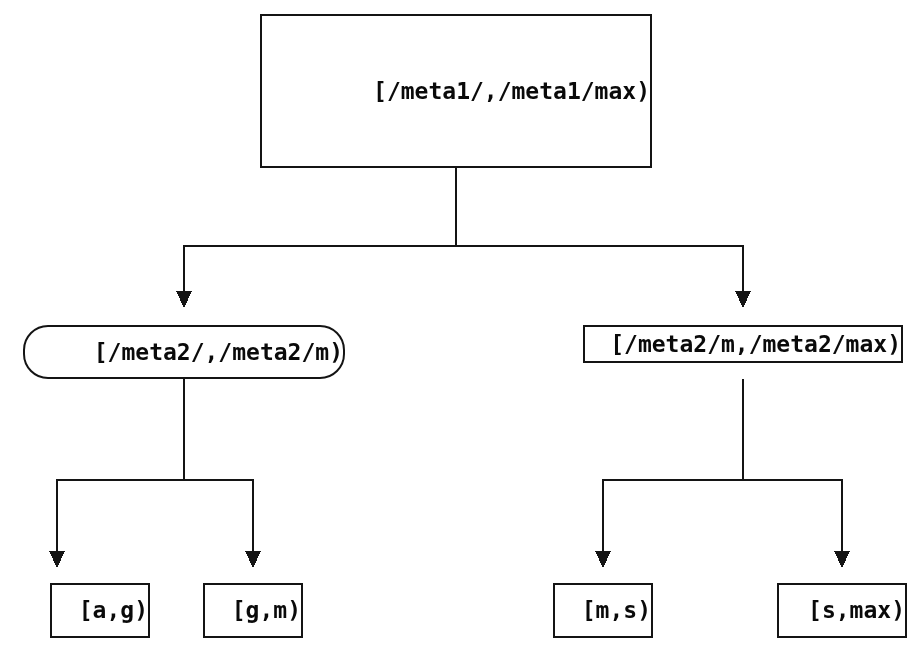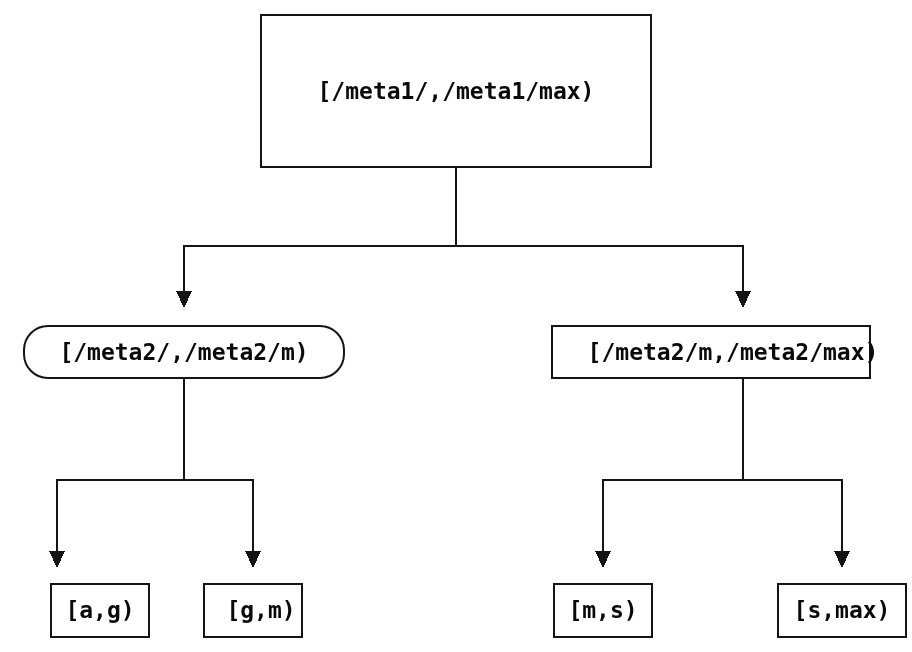--- a/index.html
+++ b/index.html
@@ -31,33 +31,33 @@
     fill: #141414;
     stroke: none;
   }
   .node {
     position: absolute;
     box-sizing: border-box;
     border: 2px solid #141414;
     background: #ffffff;
     display: flex;
     align-items: center;
-    justify-content: center;
+    justify-content: flex-end;
   }
   .node .label {
     font-family: "DejaVu Sans Mono", monospace;
     font-weight: bold;
     font-size: 23px;
     color: #0a0a0a;
     white-space: pre;
     line-height: 1;
   }
   .node-root      { left: 260px; top: 14px;  width: 392px; height: 154px; }
   .node-left      { left: 23px;  top: 325px; width: 322px; height: 54px; border-radius: 25px;  }
-  .node-right     { left: 551px; top: 325px; width: 320px; height: 54px; padding-left: 44px;  }
+  .node-right     { left: 583px; top: 325px; width: 320px; height: 38px; padding-left: 44px;  }
   .node-leaf-ag   { left: 7px;   top: 583px; width: 100px; height: 55px; margin-left: 43px;  }
   .node-leaf-gm   { left: 203px; top: 583px; width: 100px; height: 55px; padding-left: 16px;  }
   .node-leaf-ms   { left: 553px; top: 583px; width: 100px; height: 55px;  }
   .node-leaf-smax { left: 777px; top: 583px; width: 130px; height: 55px;  }
 </style>
 </head>
 <body>
 
 <div class="canvas">
 

